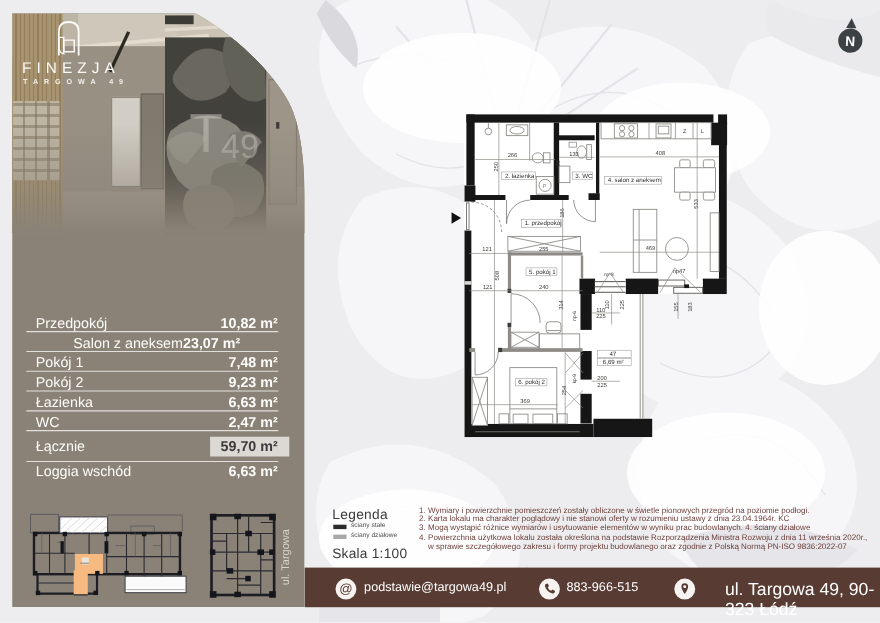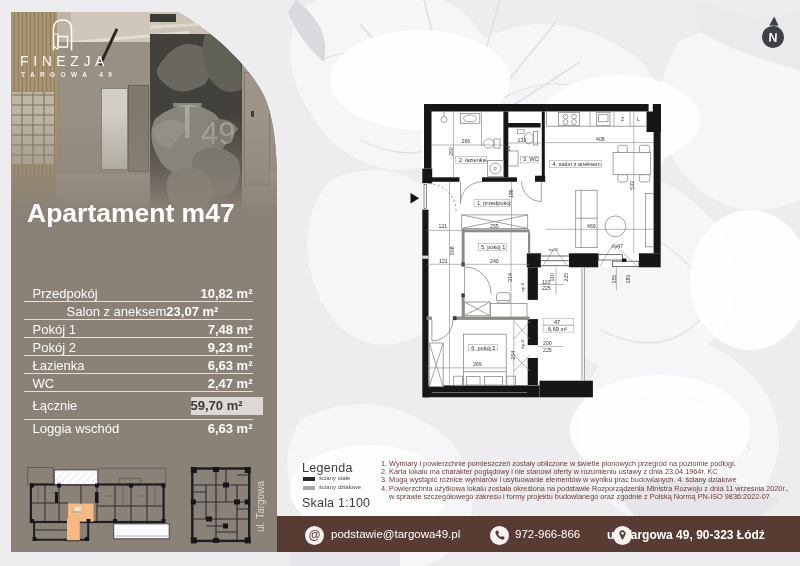--- a/index.html
+++ b/index.html
@@ -102,21 +102,20 @@
   <svg class="abs" style="left:39px;top:6px;" width="25" height="33" viewBox="0 0 25 33">
     <path d="M3.5,32.5 L3.5,11 Q3.5,2 12.5,2 Q21.5,2 21.5,11 L21.5,32.5" fill="none" stroke="#fcfbf8" stroke-width="1.6"></path>
     <path d="M8,18.5 L17.5,18.5 L17.5,29 L8,29 Z" fill="none" stroke="#fcfbf8" stroke-width="1.3"></path>
     <path d="M3.5,16 L8,16 L8,31 Q3.5,30 3.5,25 Z" fill="none" stroke="#fcfbf8" stroke-width="1.2"></path>
   </svg>
 
   <div class="abs" style="left:9px;top:41px;width:110px;color:#fbfaf7;font-size:14px;letter-spacing:4.6px;font-weight:400;">FINEZJA</div>
 
   <div class="abs" style="left:10px;top:58.5px;width:110px;color:#f3f1ec;font-size:6.5px;letter-spacing:5.4px;font-weight:700;">TARGOWA 49</div>
 
-  <div class="abs" style="left:16px;top:186px;color:#ffffff;font-size:26.5px;font-weight:700;">Apartament m47</div>
 
 
   <div class="abs" style="left:12.5px;top:272px;width:229px;color:#fdfcfa;font-size:13px;">
 
     <div style="display:flex;justify-content:space-between;align-items:flex-end;height:17.4px;border-bottom:1px solid rgba(255,255,255,0.75);">
           <span style="padding-left:9px;">Przedpokój</span>
           <span style="font-weight:700;">10,82 m²</span>
         </div>
 
     <div style="display:flex;justify-content:center;align-items:flex-end;height:16.9px;border-bottom:1px solid rgba(255,255,255,0.75);">
@@ -139,21 +138,21 @@
           <span style="font-weight:700;">6,63 m²</span>
         </div>
 
     <div style="display:flex;justify-content:space-between;align-items:flex-end;height:16.9px;border-bottom:1px solid rgba(255,255,255,0.75);">
           <span style="padding-left:9px;margin-top:20px;">WC</span>
           <span style="font-weight:700;">2,47 m²</span>
         </div>
 
     <div style="position:relative;display:flex;justify-content:space-between;align-items:center;height:27px;border-bottom:1px solid rgba(255,255,255,0.75);">
           <span style="padding-left:9px;">Łącznie</span>
-          <span style="position:absolute;right:-10px;top:5px;width:72px;height:18px;background:#dcd9d4;color:#3b3b3b;font-weight:700;text-align:left;line-height:18px;">59,70 m²</span>
+          <span style="position:absolute;right:-10px;top:5px;width:72px;height:18px;background:#dcd9d4;color:#3b3b3b;font-weight:700;text-align:center;line-height:18px;">59,70 m²</span>
         </div>
 
     <div style="display:flex;justify-content:space-between;align-items:flex-end;height:16.5px;">
           <span style="padding-left:9px;">Loggia wschód</span>
           <span style="font-weight:700;">6,63 m²</span>
         </div>
   </div>
 
   <svg class="abs" style="left:0px;top:450px;" width="266" height="90" viewBox="0 0 266 90">
 
@@ -551,23 +550,23 @@
 <div class="abs" style="left:305px;top:525.5px;width:19px;height:19px;border-radius:50%;background:#f6f3f1;"></div>
 <div class="abs" style="left:305px;top:525.5px;width:19px;height:19px;text-align:center;line-height:19.5px;color:#583c34;font-size:12px;font-weight:400;">@</div>
 
 <div class="abs" style="left:331px;top:528px;color:#ffffff;font-size:11.5px;">podstawie@targowa49.pl</div>
 
 <div class="abs" style="left:489.5px;top:525.5px;width:19px;height:19px;border-radius:50%;background:#f6f3f1;"></div>
 <svg class="abs" style="left:489.5px;top:525.5px;" width="19" height="19" viewBox="0 0 20 20">
   <path d="M6.5,5.2 L8.3,4.6 L9.6,7.2 L8.4,8.4 Q9.3,10.8 11.6,11.7 L12.8,10.5 L15.4,11.8 L14.8,13.6 Q14.2,14.6 12.9,14.3 Q7.6,13 5.7,7.3 Q5.4,6 6.5,5.2Z" fill="#583c34"></path>
 </svg>
 
-<div class="abs" style="left:515px;top:528px;color:#ffffff;font-size:11.5px;">972-966-866</div>
+<div class="abs" style="left:515px;top:528px;color:#ffffff;font-size:11.5px;">883-966-515</div>
 
 <div class="abs" style="left:613.1px;top:525.5px;width:19px;height:19px;border-radius:50%;background:#f6f3f1;"></div>
 <svg class="abs" style="left:613.1px;top:525.5px;" width="19" height="19" viewBox="0 0 20 20">
   <path d="M10,4.5 Q13.2,4.5 13.2,7.7 Q13.2,10 10,14.8 Q6.8,10 6.8,7.7 Q6.8,4.5 10,4.5Z" fill="#583c34"></path>
   <circle cx="10" cy="7.7" r="1.4" fill="#ffffff"></circle>
 </svg>
 
-<div class="abs" style="left:607px;top:528px;color:#ffffff;font-size:12px;font-weight:bold;">ul. Targowa 49, 90-323 Łódź</div>
+<div class="abs" style="left:659px;top:528px;color:#ffffff;font-size:16px;">ul. Targowa 49, 90-323 Łódź</div>
 
 </div>
 
 </body></html>

